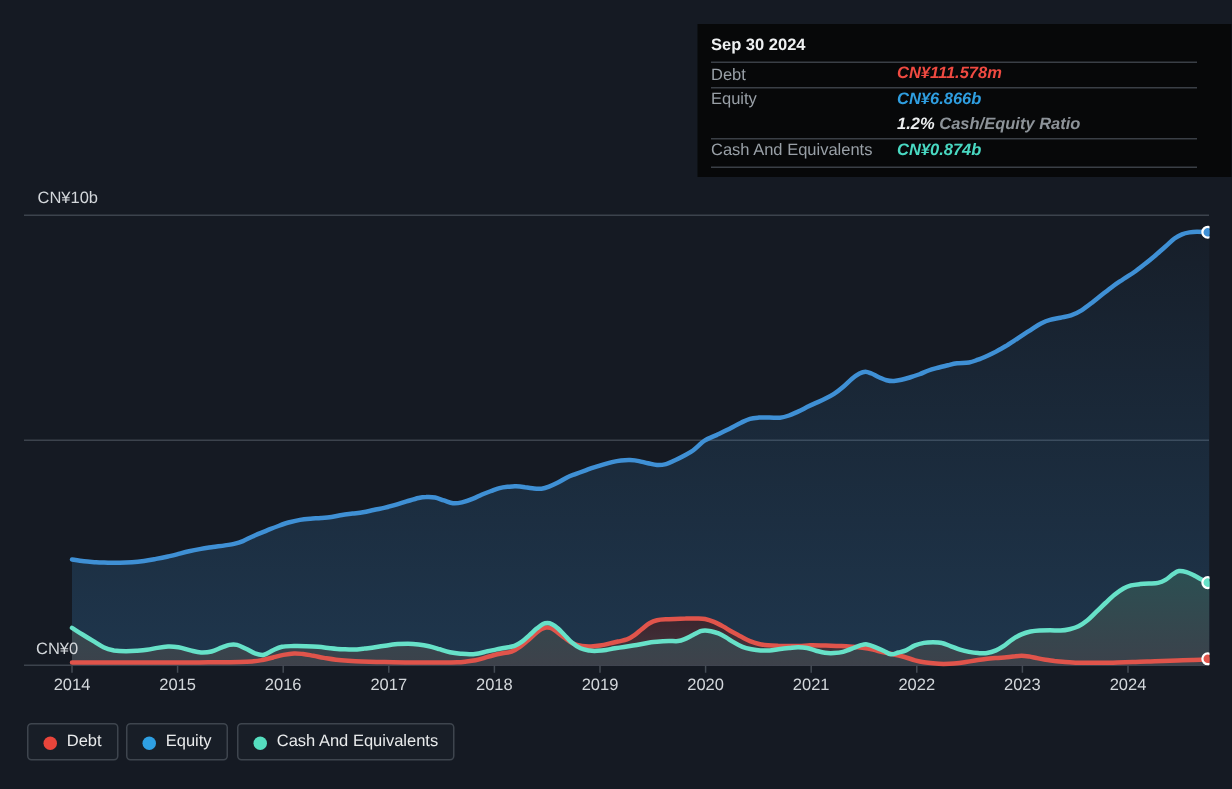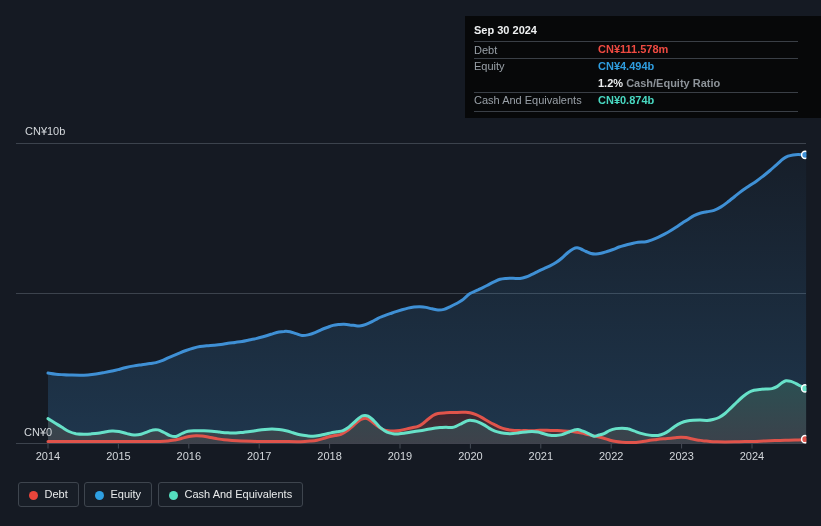--- a/index.html
+++ b/index.html
@@ -4,21 +4,21 @@
 * { margin:0; padding:0; box-sizing:border-box; }
 html,body { width:821px; height:526px; background:#151a23; overflow:hidden;
   font-family:"Liberation Sans", sans-serif; }
 #stage { position:relative; width:821px; height:526px; }
 svg { position:absolute; left:0; top:0; }
 .axlbl { font-family:"Liberation Sans",sans-serif; font-size:11px; fill:#d3d7db; }
 #tip { position:absolute; left:465px; top:16px; width:369px; height:102px;
   background:#070809; font-size:11px; }
 #tip .ttl { position:absolute; left:9px; top:7.5px; font-size:11px; font-weight:bold; color:#eff1f2; }
 #tip .lbl { position:absolute; left:9px; color:#99a0a7; }
-#tip .val { position:absolute; left:133px; font-weight:bold; }
+#tip .val { position:absolute; left:133px; font-weight:bold;font-style:italic; }
 #tip .hr  { position:absolute; left:9px; width:324px; height:0; border-top:1px solid #3a3f46; }
 .chip { position:absolute; top:482px; height:25px; border:1px solid #3e454e; border-radius:3px;
   background:#181e27; color:#e9ebec; font-size:11px; }
 .chip .dot { position:absolute; left:10px; top:7.5px; width:9px; height:9px; border-radius:50%; }
 .chip .ctx { position:absolute; left:26px; top:4.5px; white-space:nowrap; }
 </style></head>
 <body>
 <div id="stage">
 <svg width="821" height="526" viewBox="0 0 821 526">
 <defs>
@@ -79,21 +79,21 @@
       <text x="681.6" y="460" text-anchor="middle" class="axlbl">2023</text>
       <text x="752.0" y="460" text-anchor="middle" class="axlbl">2024</text>
 </svg>
 <div id="tip">
   <div class="ttl">Sep 30 2024</div>
   <div class="hr" style="top:25px"></div>
   <div class="lbl" style="top:27.5px">Debt</div>
   <div class="val" style="top:27px;color:#ef4a41">CN¥111.578m</div>
   <div class="hr" style="top:42px"></div>
   <div class="lbl" style="top:44px">Equity</div>
-  <div class="val" style="top:43.5px;color:#2f9ee0">CN¥4.494b</div>
+  <div class="val" style="top:43.5px;color:#2f9ee0">CN¥6.866b</div>
   <div class="val" style="top:60.5px;color:#eceeef">1.2% <span style="color:#8d9399;font-weight:bold">Cash/Equity Ratio</span></div>
   <div class="hr" style="top:76px"></div>
   <div class="lbl" style="top:78px">Cash And Equivalents</div>
   <div class="val" style="top:77.5px;color:#49d9c2">CN¥0.874b</div>
   <div class="hr" style="top:94.5px"></div>
 </div>
 <div class="chip" style="left:17.5px;width:61px">
       <span class="dot" style="background:#e9453b"></span>
       <span class="ctx">Debt</span>
     </div>

